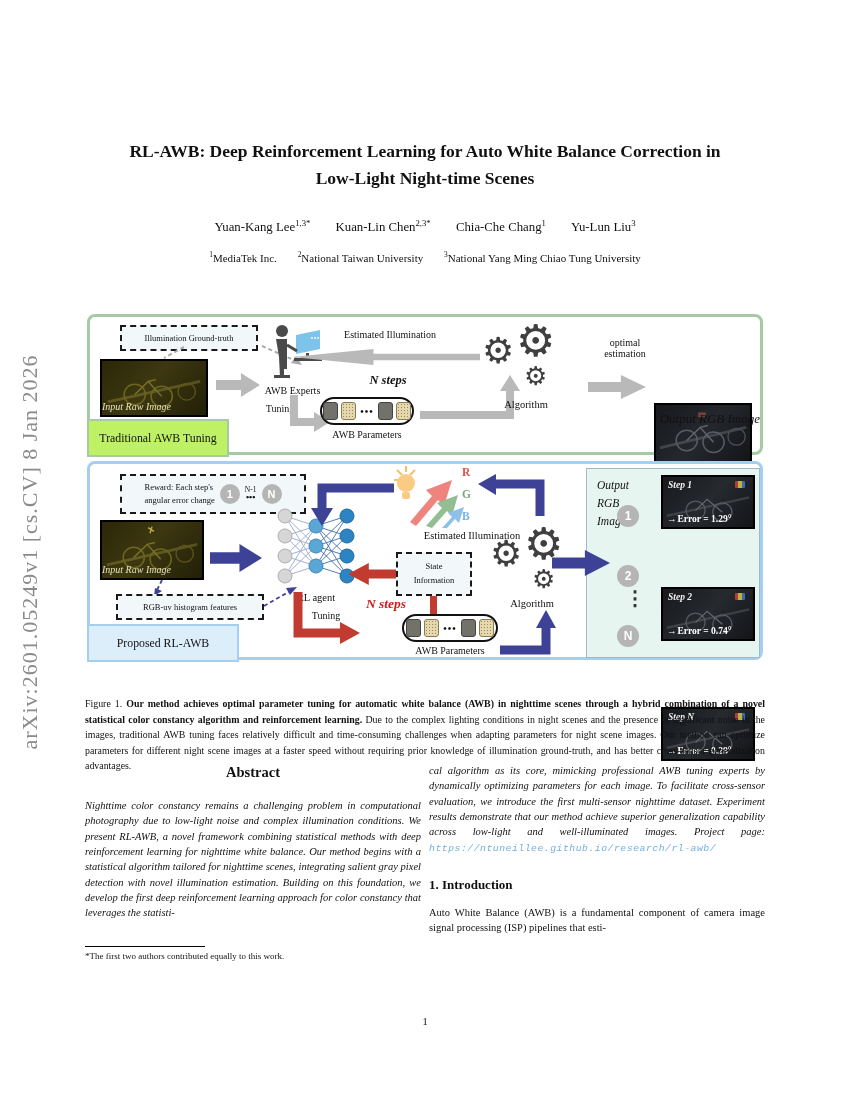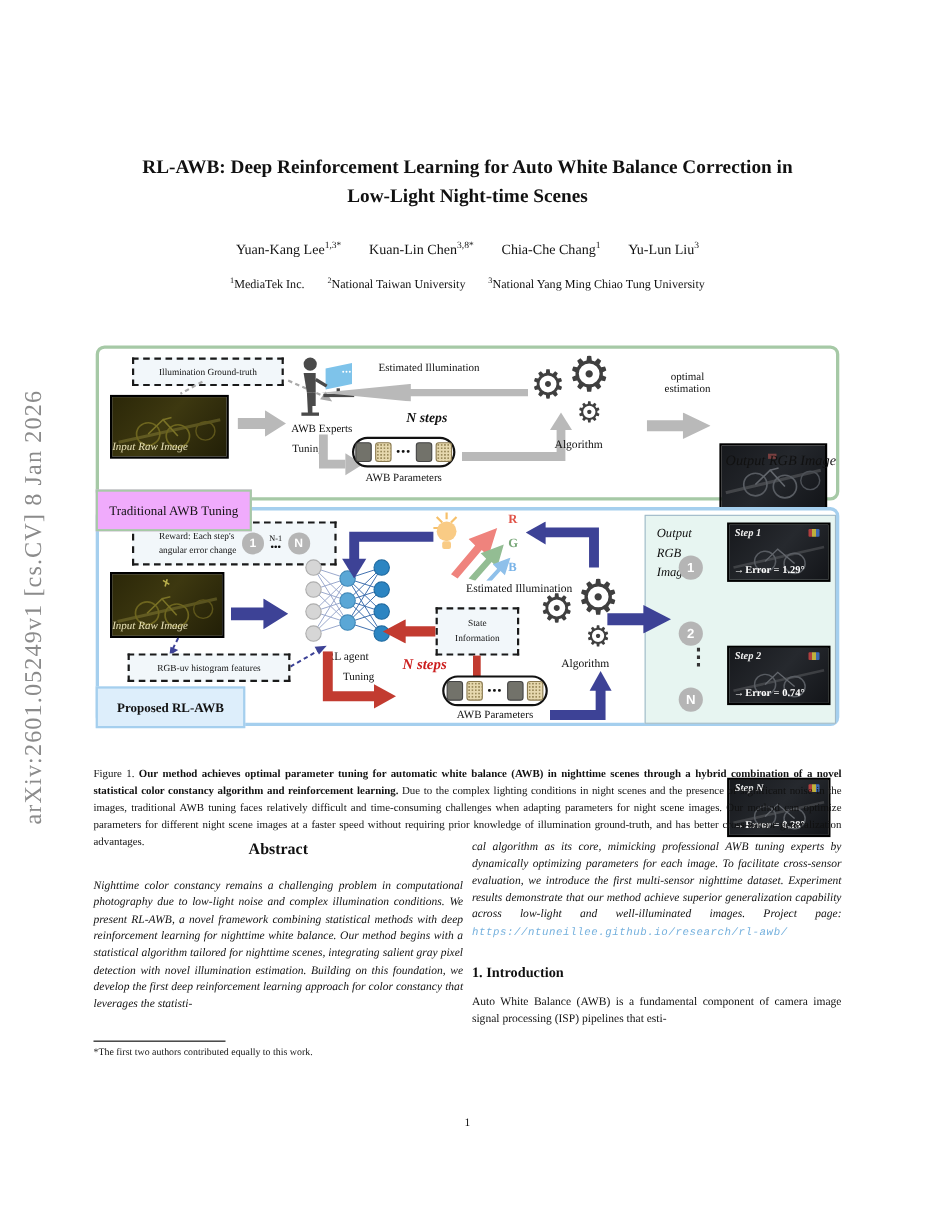--- a/index.html
+++ b/index.html
@@ -23,21 +23,21 @@
   .fig{position:absolute;left:87px;top:314px;width:676px;height:346px;}
   .panel{position:absolute;box-sizing:border-box;background:#fff;border-radius:8px;}
   .panel-top{left:0;top:0;width:676px;height:141px;border:3px solid #a6c9a6;}
   .panel-bot{left:0;top:147px;width:676px;height:199px;border:3px solid #a5cfee;}
   .panel > *{position:absolute;}
 
   .dashedbox{box-sizing:border-box;border:2px dashed #1a1a1a;background:#f2f7fa;
     display:flex;align-items:center;justify-content:center;text-align:center;font-size:8.5px;}
   .plabel{box-sizing:border-box;display:flex;align-items:center;justify-content:center;
     font-size:11.8px;z-index:3;}
-  .plabel.green{background:#f0abfc;border:2.5px solid #a6c9a6;margin-top:26px;}
+  .plabel.green{background:#bef264;border:2.5px solid #a6c9a6;}
   .plabel.blue{background:#ddeefb;border:2.5px solid #a5cfee;}
 
   .night{box-sizing:border-box;border:2px solid #000;overflow:hidden;position:relative;}
   .night .cap{position:absolute;left:0;right:0;bottom:3px;text-align:left;font-style:italic;}
   .raw{background:linear-gradient(130deg,#2b2708 0%,#3d3810 45%,#221f07 100%);}
   .raw .cap{color:#e9e2b8;font-size:10px;}
   .rgbimg{background:linear-gradient(130deg,#17191d 0%,#24272c 50%,#131519 100%);}
   .night svg{position:absolute;left:0;top:0;width:100%;height:100%;}
 
   .blocklabel{font-size:10px;text-align:center;}
@@ -95,21 +95,21 @@
 <div class="page">
 
   <div class="arxiv">arXiv:2601.05249v1  [cs.CV]  8 Jan 2026</div>
 
   <div class="title">
     <div>RL-AWB: Deep Reinforcement Learning for Auto White Balance Correction in</div>
     <div>Low-Light Night-time Scenes</div>
   </div>
   <div class="authors">
     <span class="author"><span>Yuan-Kang Lee</span><sup>1,3*</sup></span>
-    <span class="author"><span>Kuan-Lin Chen</span><sup>3,8*</sup></span>
+    <span class="author"><span>Kuan-Lin Chen</span><sup>2,3*</sup></span>
     <span class="author"><span>Chia-Che Chang</span><sup>1</sup></span>
     <span class="author"><span>Yu-Lun Liu</span><sup>3</sup></span>
   </div>
   <div class="affils">
     <span class="affil"><sup>1</sup><span>MediaTek Inc.</span></span>
     <span class="affil"><sup>2</sup><span>National Taiwan University</span></span>
     <span class="affil"><sup>3</sup><span>National Yang Ming Chiao Tung University</span></span>
   </div>
 
   <div class="fig">
@@ -245,21 +245,21 @@
       <svg style="left:46px;top:114px;width:166px;height:44px;" viewBox="0 0 166 44">
         <path d="M26,2 L20,14" stroke="#3d4296" stroke-width="1.8" stroke-dasharray="4 3" fill="none"></path>
         <polygon points="18,18 19,10 26,13" fill="#3d4296"></polygon>
         <path d="M128,28 L156,12" stroke="#3d4296" stroke-width="1.8" stroke-dasharray="4 3" fill="none"></path>
         <polygon points="161,9 154,17 150,10" fill="#3d4296"></polygon>
       </svg>
       <div class="dashedbox" style="left:26px;top:130px;width:148px;height:26px;">
         <span>RGB-uv histogram features</span>
       </div>
 
-      <div class="plabel blue" style="left:-3px;top:160px;width:136px;height:38px;font-weight:bold;">
+      <div class="plabel blue" style="left:-3px;top:160px;width:152px;height:38px;">
         <span>Proposed RL-AWB</span>
       </div>
 
       <svg style="left:120px;top:80px;width:52px;height:28px;" viewBox="0 0 60 24" preserveAspectRatio="none">
         <polygon points="0,7 34,7 34,0 60,12 34,24 34,17 0,17" fill="#3d4296"></polygon>
       </svg>
 
       <svg style="left:186px;top:40px;width:80px;height:86px;" viewBox="0 0 80 86">
         <g stroke="#9aa8cc" stroke-width="0.9">
           <path d="M9,12 L40,22 M9,12 L40,42 M9,12 L40,62 M9,32 L40,22 M9,32 L40,42 M9,32 L40,62 M9,52 L40,22 M9,52 L40,42 M9,52 L40,62 M9,72 L40,22 M9,72 L40,42 M9,72 L40,62"></path>

